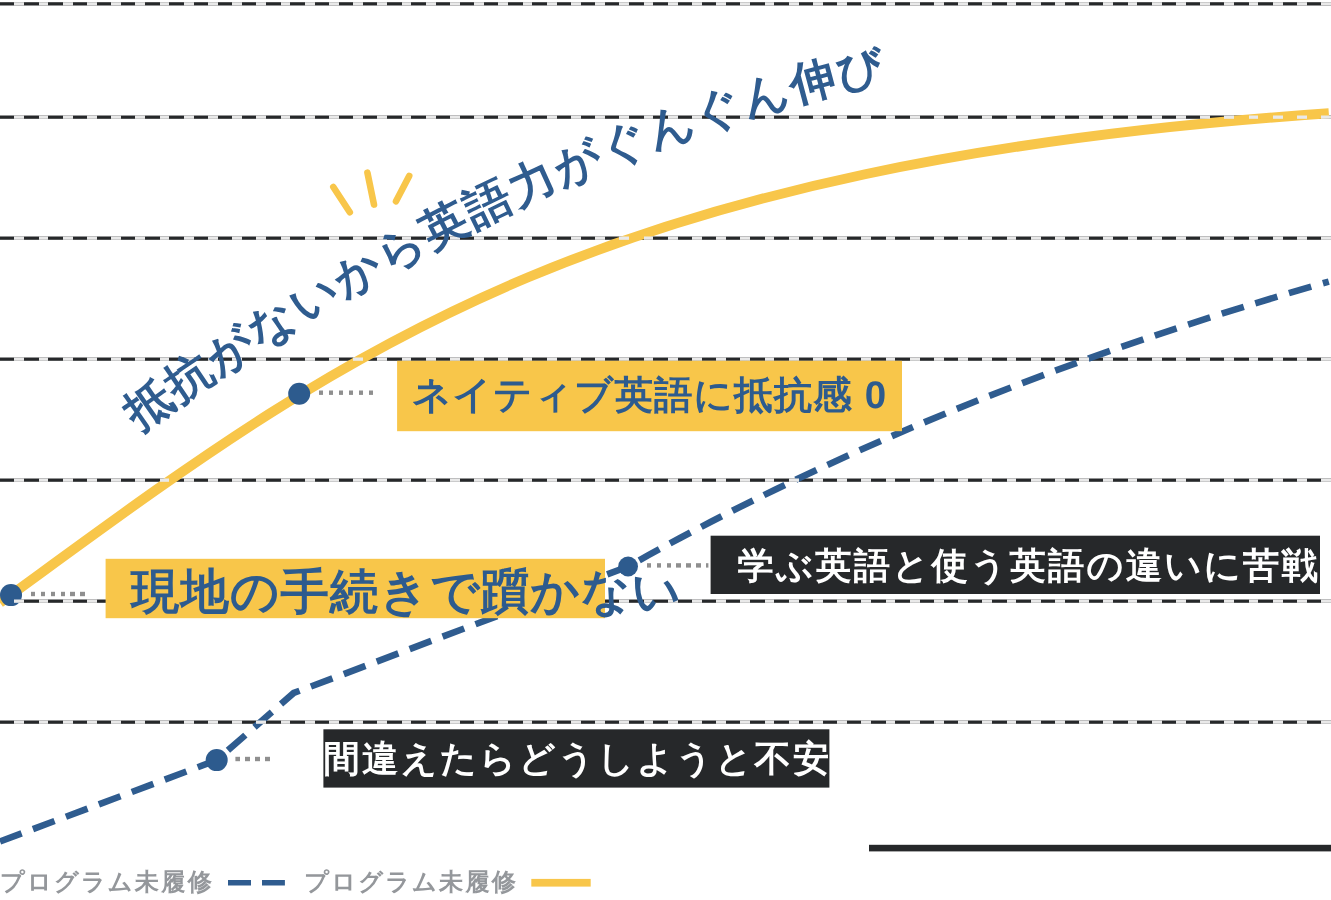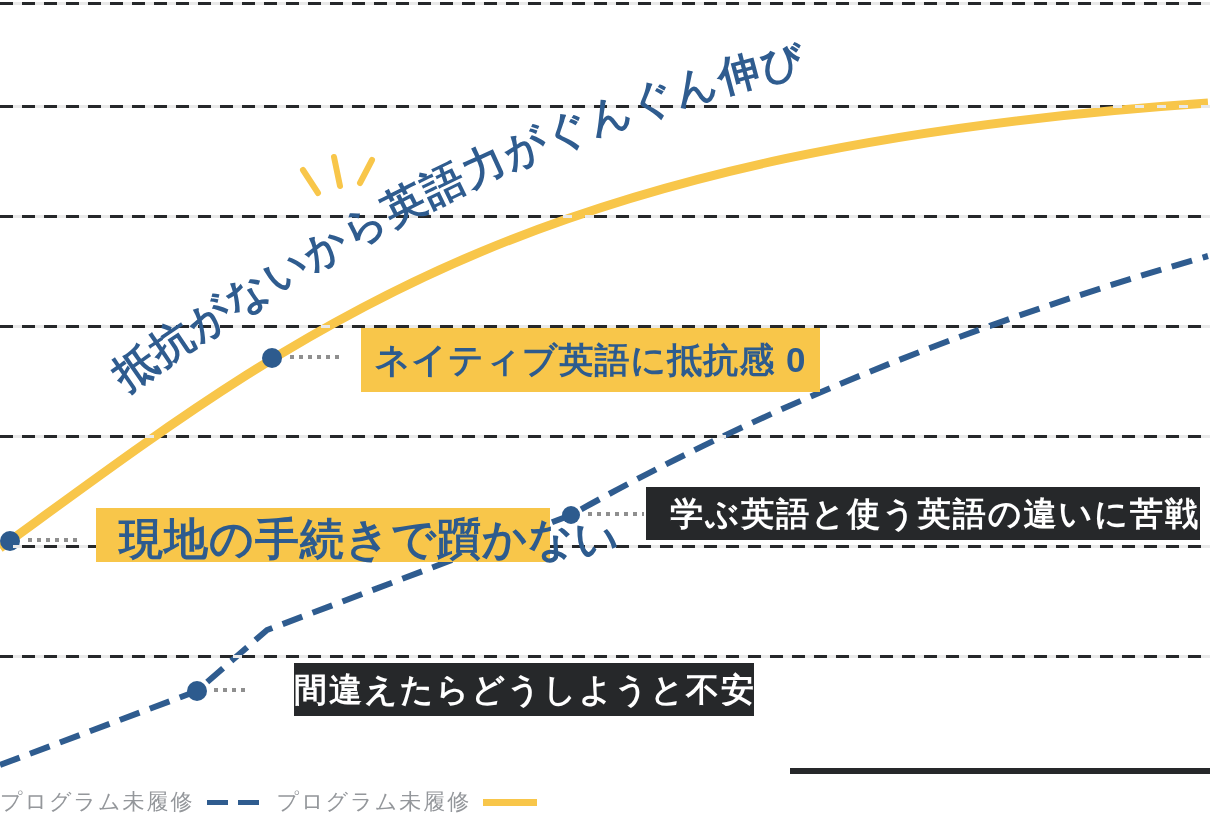--- a/index.html
+++ b/index.html
@@ -25,21 +25,21 @@
   .box-a{left:345px;top:328px;width:459px;height:64px;line-height:64px;font-size:35px;letter-spacing:1px;}
   .box-b{left:80px;top:508px;width:431px;height:54px;line-height:62px;font-size:44px;letter-spacing:1px;padding-left:23px;}
   .box-c{left:646px;top:487px;width:554px;height:53px;line-height:53px;font-size:33px;letter-spacing:2px;}
   .box-d{left:250px;top:663px;width:460px;height:53px;line-height:53px;font-size:33px;letter-spacing:2px;margin-left:44px;}
   
   .headline-svg{position:absolute;left:0;top:0;z-index:6;}
   .headline-text{font-family:"Liberation Sans",sans-serif;font-weight:bold;font-size:42px;letter-spacing:2px;}
   
   .legend{position:absolute;left:0px;top:786px;width:1210px;height:32px;z-index:5;
     display:flex;align-items:center;}
-  .legend-label{color:#94979b;font-weight:normal;font-size:22px;letter-spacing:2px;white-space:nowrap;}
+  .legend-label{color:#94979b;font-weight:bold;font-size:22px;letter-spacing:2px;white-space:nowrap;}
   .legend-dash-sample{width:52px;height:5px;margin:0 18px 0 12px;
     background:repeating-linear-gradient(90deg,#2f5c8f 0 21px,transparent 21px 31px);}
   .legend-solid-sample{width:54px;height:7px;margin-left:12px;background:#f8c64a;}
 </style>
 </head>
 <body>
 
 <div class="stage">
 
   <div class="g-under" style="top:2px"></div>

